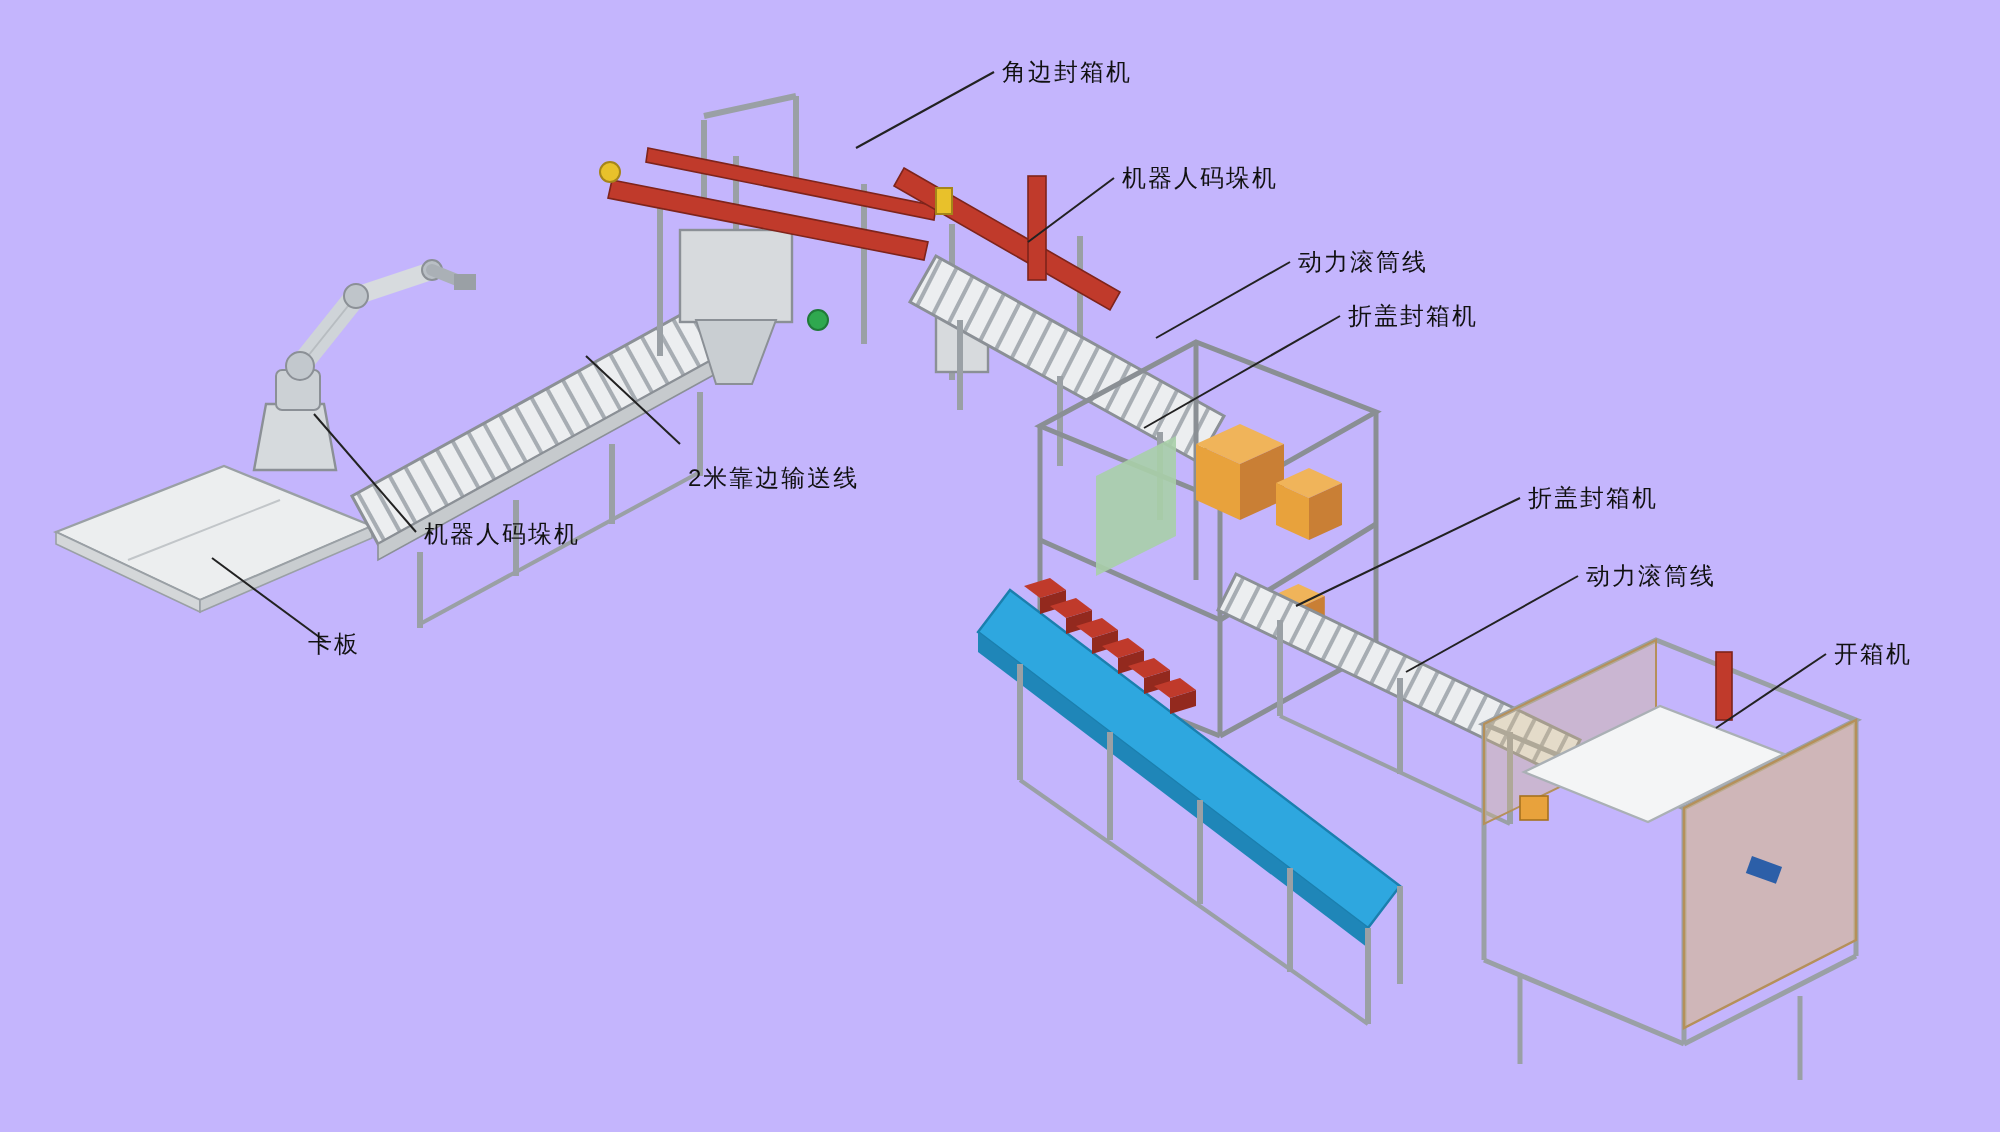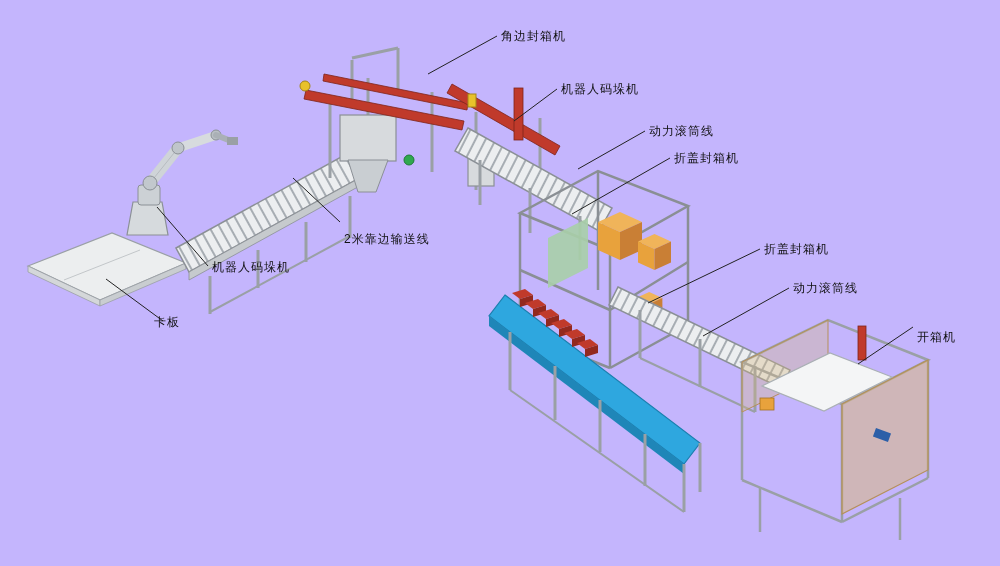--- a/index.html
+++ b/index.html
@@ -203,18 +203,18 @@
     <line x1="163" y1="321" x2="106" y2="279"></line>
   </g>
 </svg>
 
 <div class="label" style="left:501px;top:29px">角边封箱机</div>
 <div class="label" style="left:561px;top:82px">机器人码垛机</div>
 <div class="label" style="left:649px;top:124px">动力滚筒线</div>
 <div class="label" style="left:674px;top:151px">折盖封箱机</div>
 <div class="label" style="left:764px;top:242px">折盖封箱机</div>
 <div class="label" style="left:793px;top:281px">动力滚筒线</div>
-<div class="label" style="left:917px;top:330px">开箱机</div>
+<div class="label" style="left:917px;top:320px">开箱机</div>
 <div class="label" style="left:344px;top:232px">2米靠边输送线</div>
 <div class="label" style="left:212px;top:260px">机器人码垛机</div>
 <div class="label" style="left:154px;top:315px">卡板</div>
 
 </div>
 
 </body></html>

